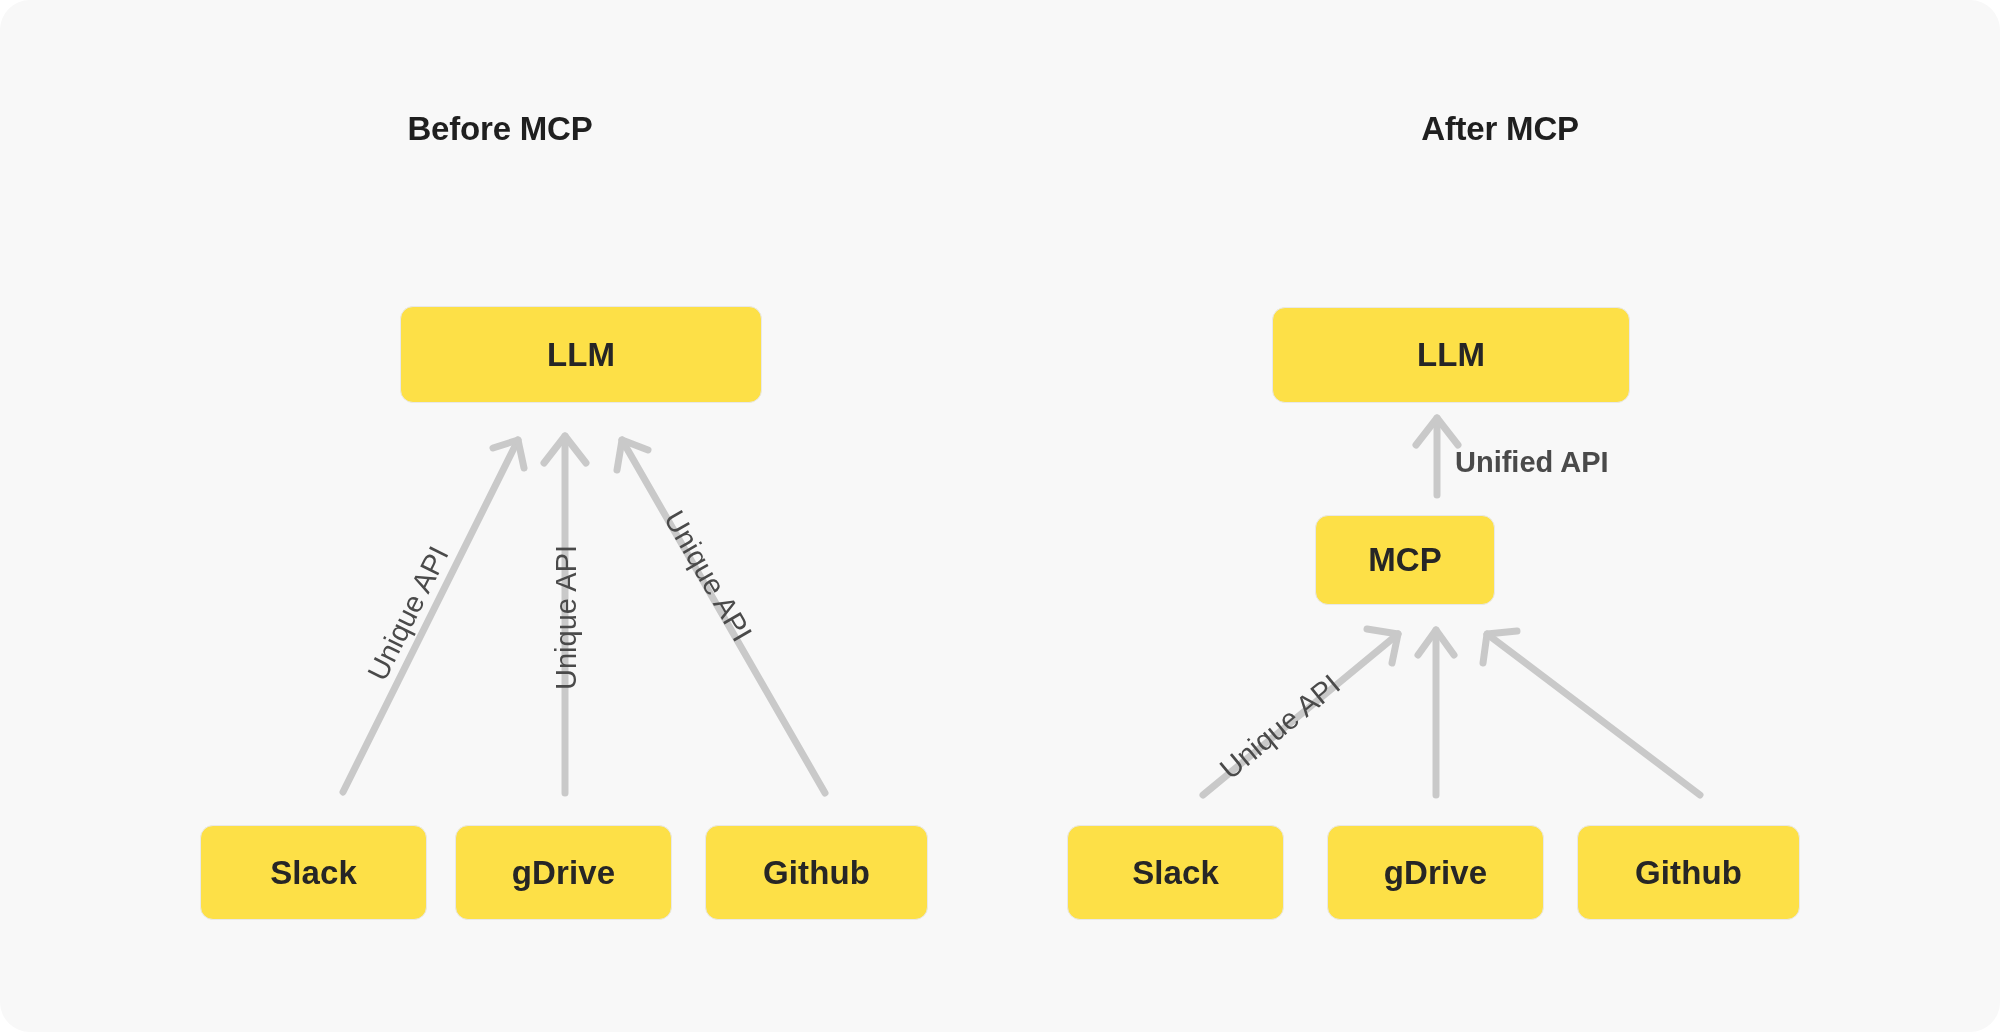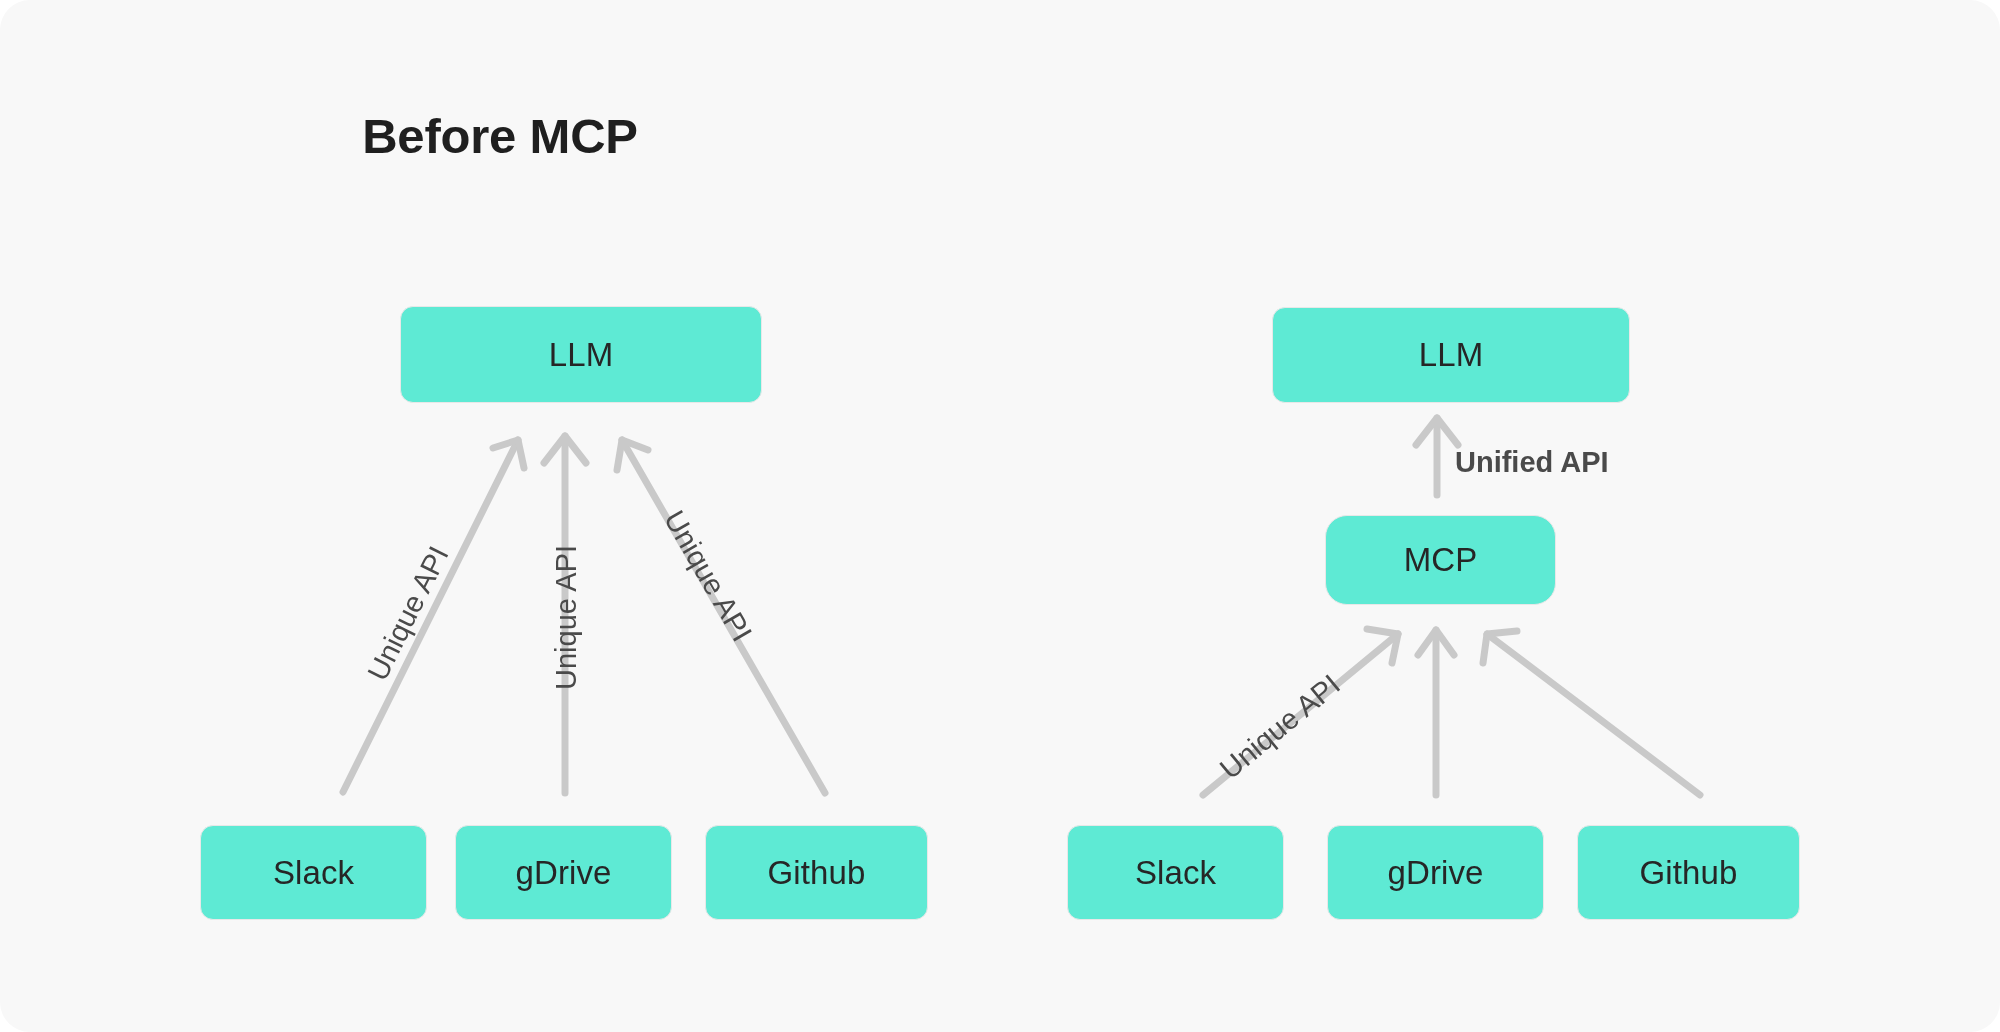--- a/index.html
+++ b/index.html
@@ -30,50 +30,51 @@
     height: 1032px;
   }
   #panel-before { left: 0; }
   #panel-after  { left: 1000px; }
 
   .panel-title {
     position: absolute;
     top: 112px;
     width: 100%;
     text-align: center;
-    font-size: 49px;
+    font-size: 33px;
     font-weight: bold;
     color: #1f1f1f;
     letter-spacing: -0.2px;
     line-height: 1;
   }
 
   .node {
     position: absolute;
     box-sizing: border-box;
-    background: #5eead4;
+    background: #fde047;
     border: 1.6px solid #e8e8e8;
     border-radius: 13px;
     display: flex;
     align-items: center;
     justify-content: center;
     font-size: 33px;
     color: #262626;
     letter-spacing: 0.1px;
+    font-weight: bold;
   }
 
   
   #l-llm     { left: 400px; top: 306px; width: 362px; height: 97px; }
   #l-slack   { left: 200px; top: 825px; width: 227px; height: 95px; }
   #l-gdrive  { left: 455px; top: 825px; width: 217px; height: 95px; }
   #l-github  { left: 705px; top: 825px; width: 223px; height: 95px; }
 
   
   #r-llm     { left: 272px; top: 307px; width: 358px; height: 96px; }
-  #r-mcp     { left: 325px; top: 515px; width: 231px; height: 90px; border-radius: 22px; }
+  #r-mcp     { left: 315px; top: 515px; width: 180px; height: 90px; }
   #r-slack   { left: 67px;  top: 825px; width: 217px; height: 95px; }
   #r-gdrive  { left: 327px; top: 825px; width: 217px; height: 95px; }
   #r-github  { left: 577px; top: 825px; width: 223px; height: 95px; }
 
   .edge-layer {
     position: absolute;
     left: 0; top: 0;
     width: 1000px;
     height: 1032px;
     pointer-events: none;
@@ -131,20 +132,21 @@
 
     <div class="node" id="l-llm">LLM</div>
 
     <div class="node" id="l-slack">Slack</div>
     <div class="node" id="l-gdrive">gDrive</div>
     <div class="node" id="l-github">Github</div>
   </div>
 
   <div class="panel" id="panel-after">
 
+    <div class="panel-title">After MCP</div>
 
     <svg class="edge-layer" viewBox="0 0 1000 1032" width="1000" height="1032">
 
       <path class="edge-line" d="M 437 495 L 437 418"></path>
       <path class="edge-head" d="M 416 445 L 437 418 L 458 445"></path>
 
       <path class="edge-line" d="M 203 795 L 398 634"></path>
       <path class="edge-head" d="M 367 629 L 398 634 L 392 663"></path>
 
       <path class="edge-line" d="M 436 795 L 436 630"></path>

